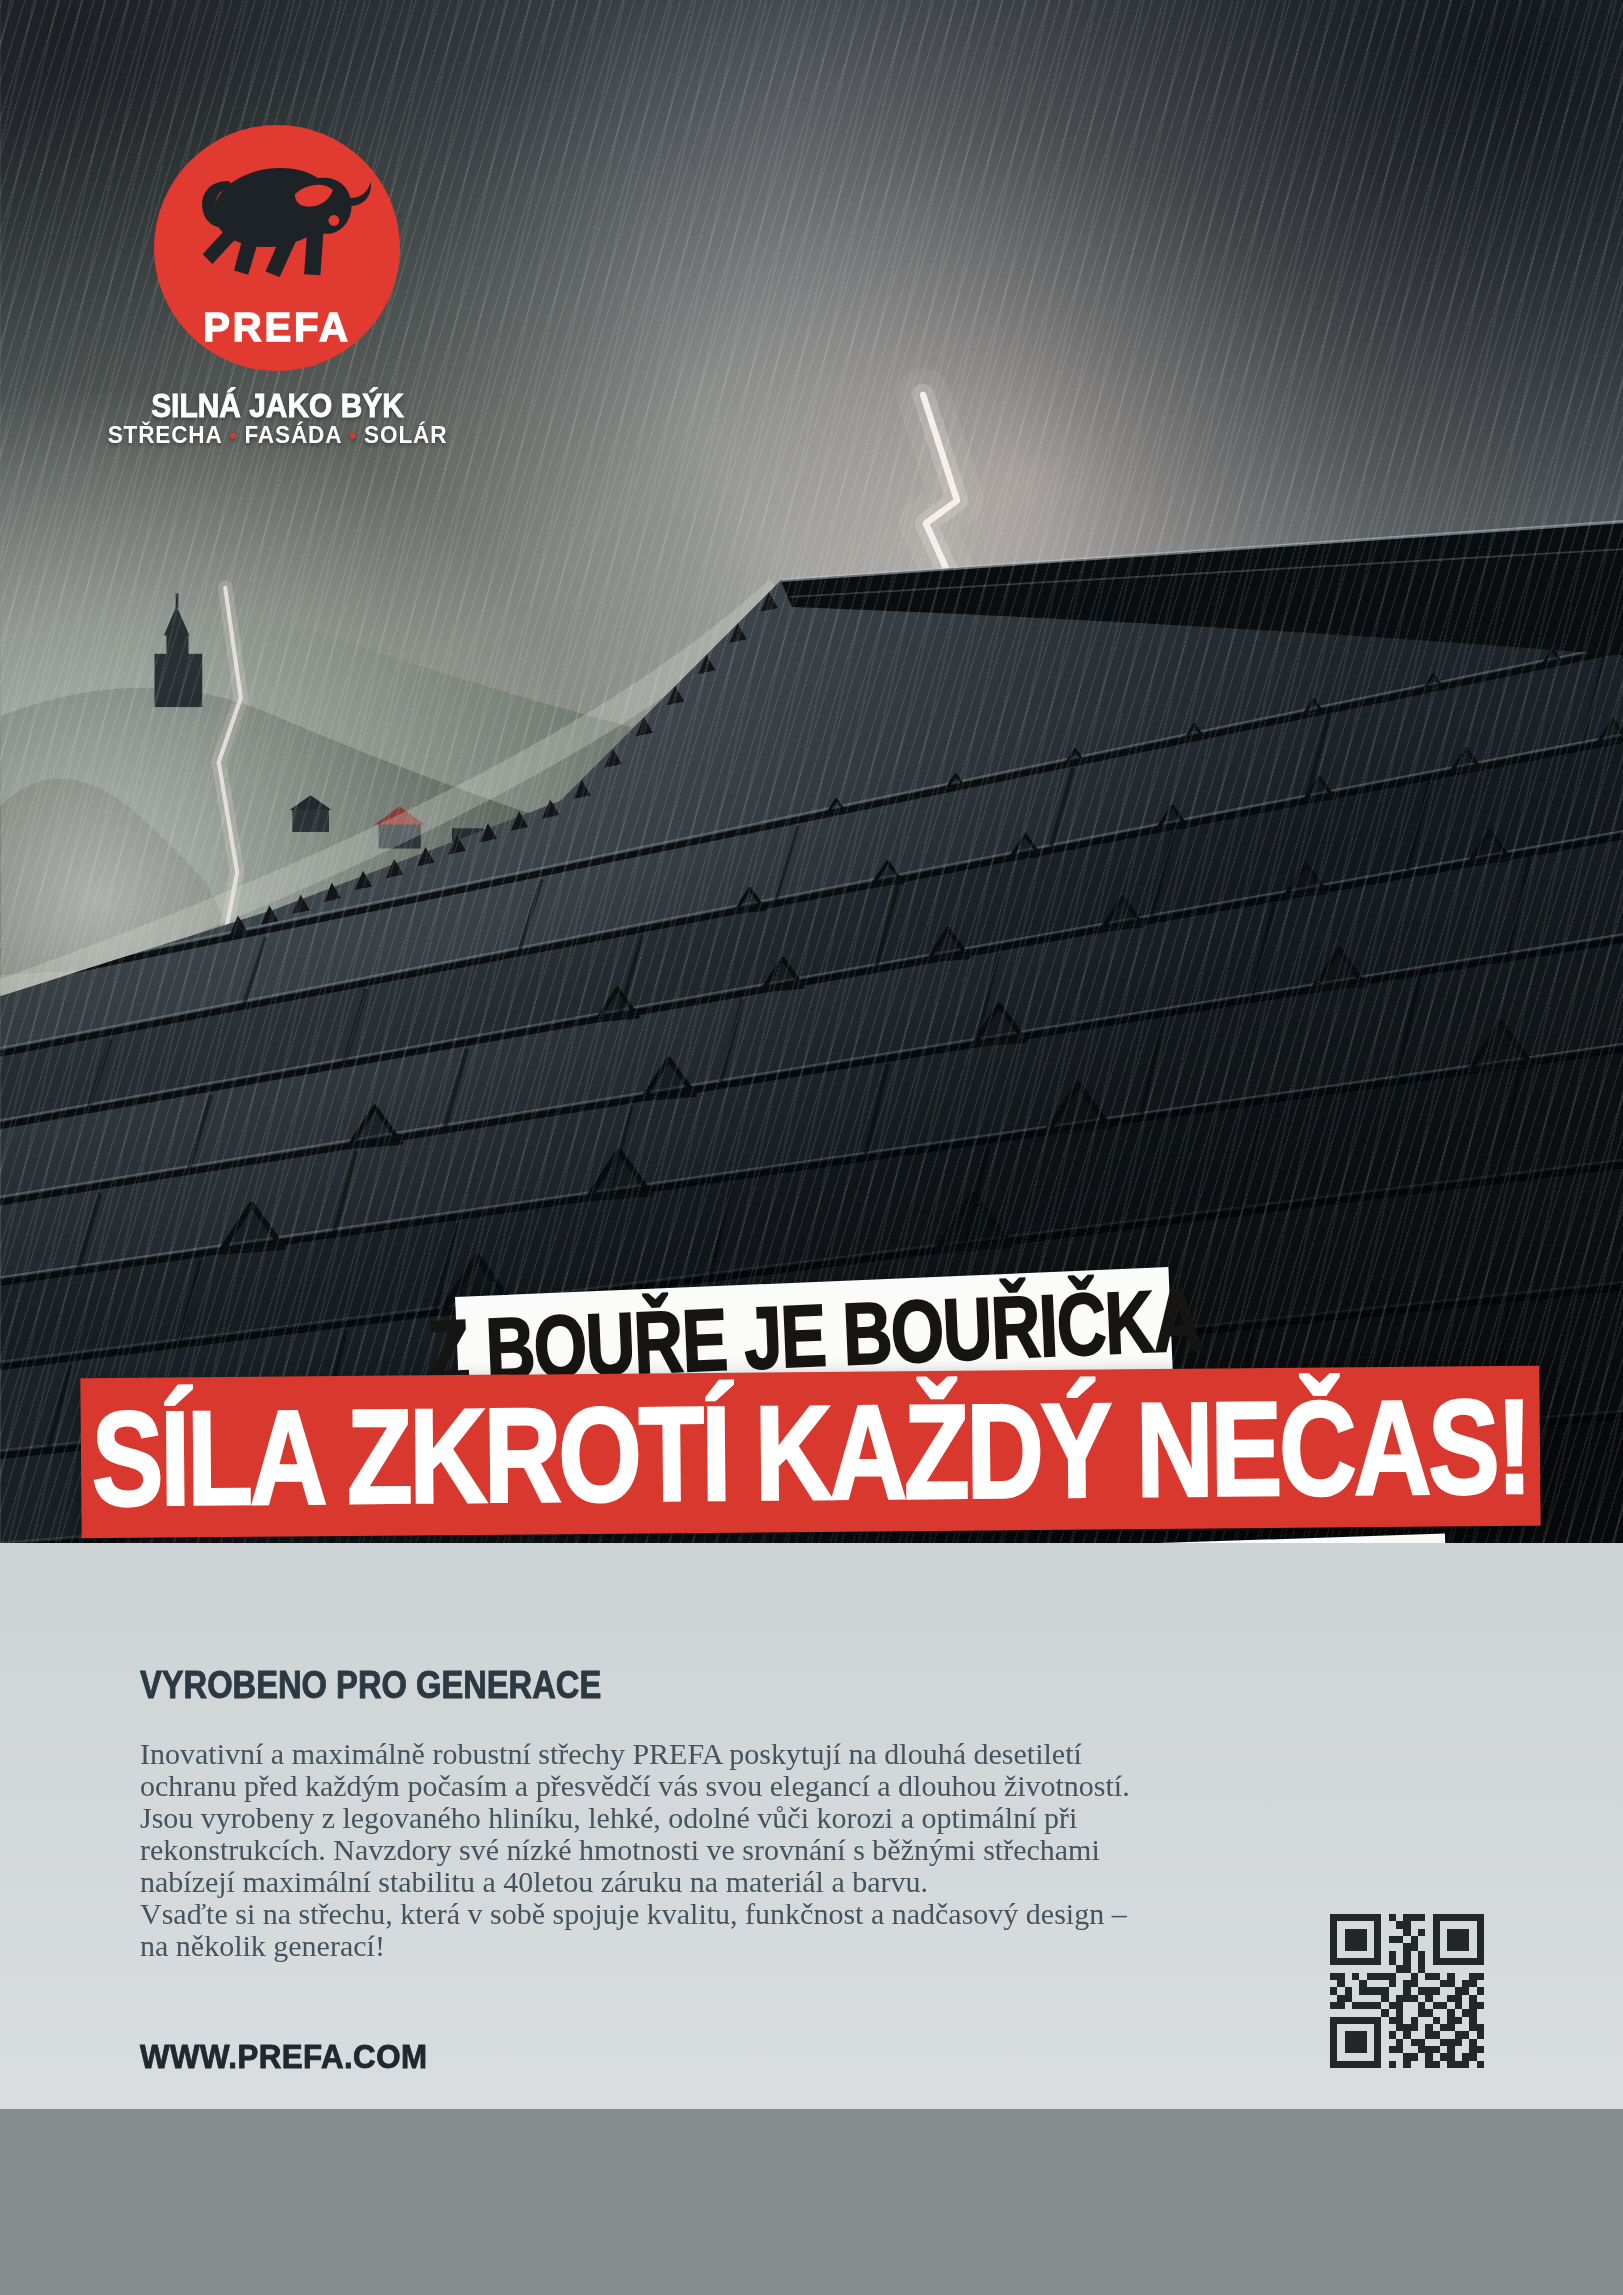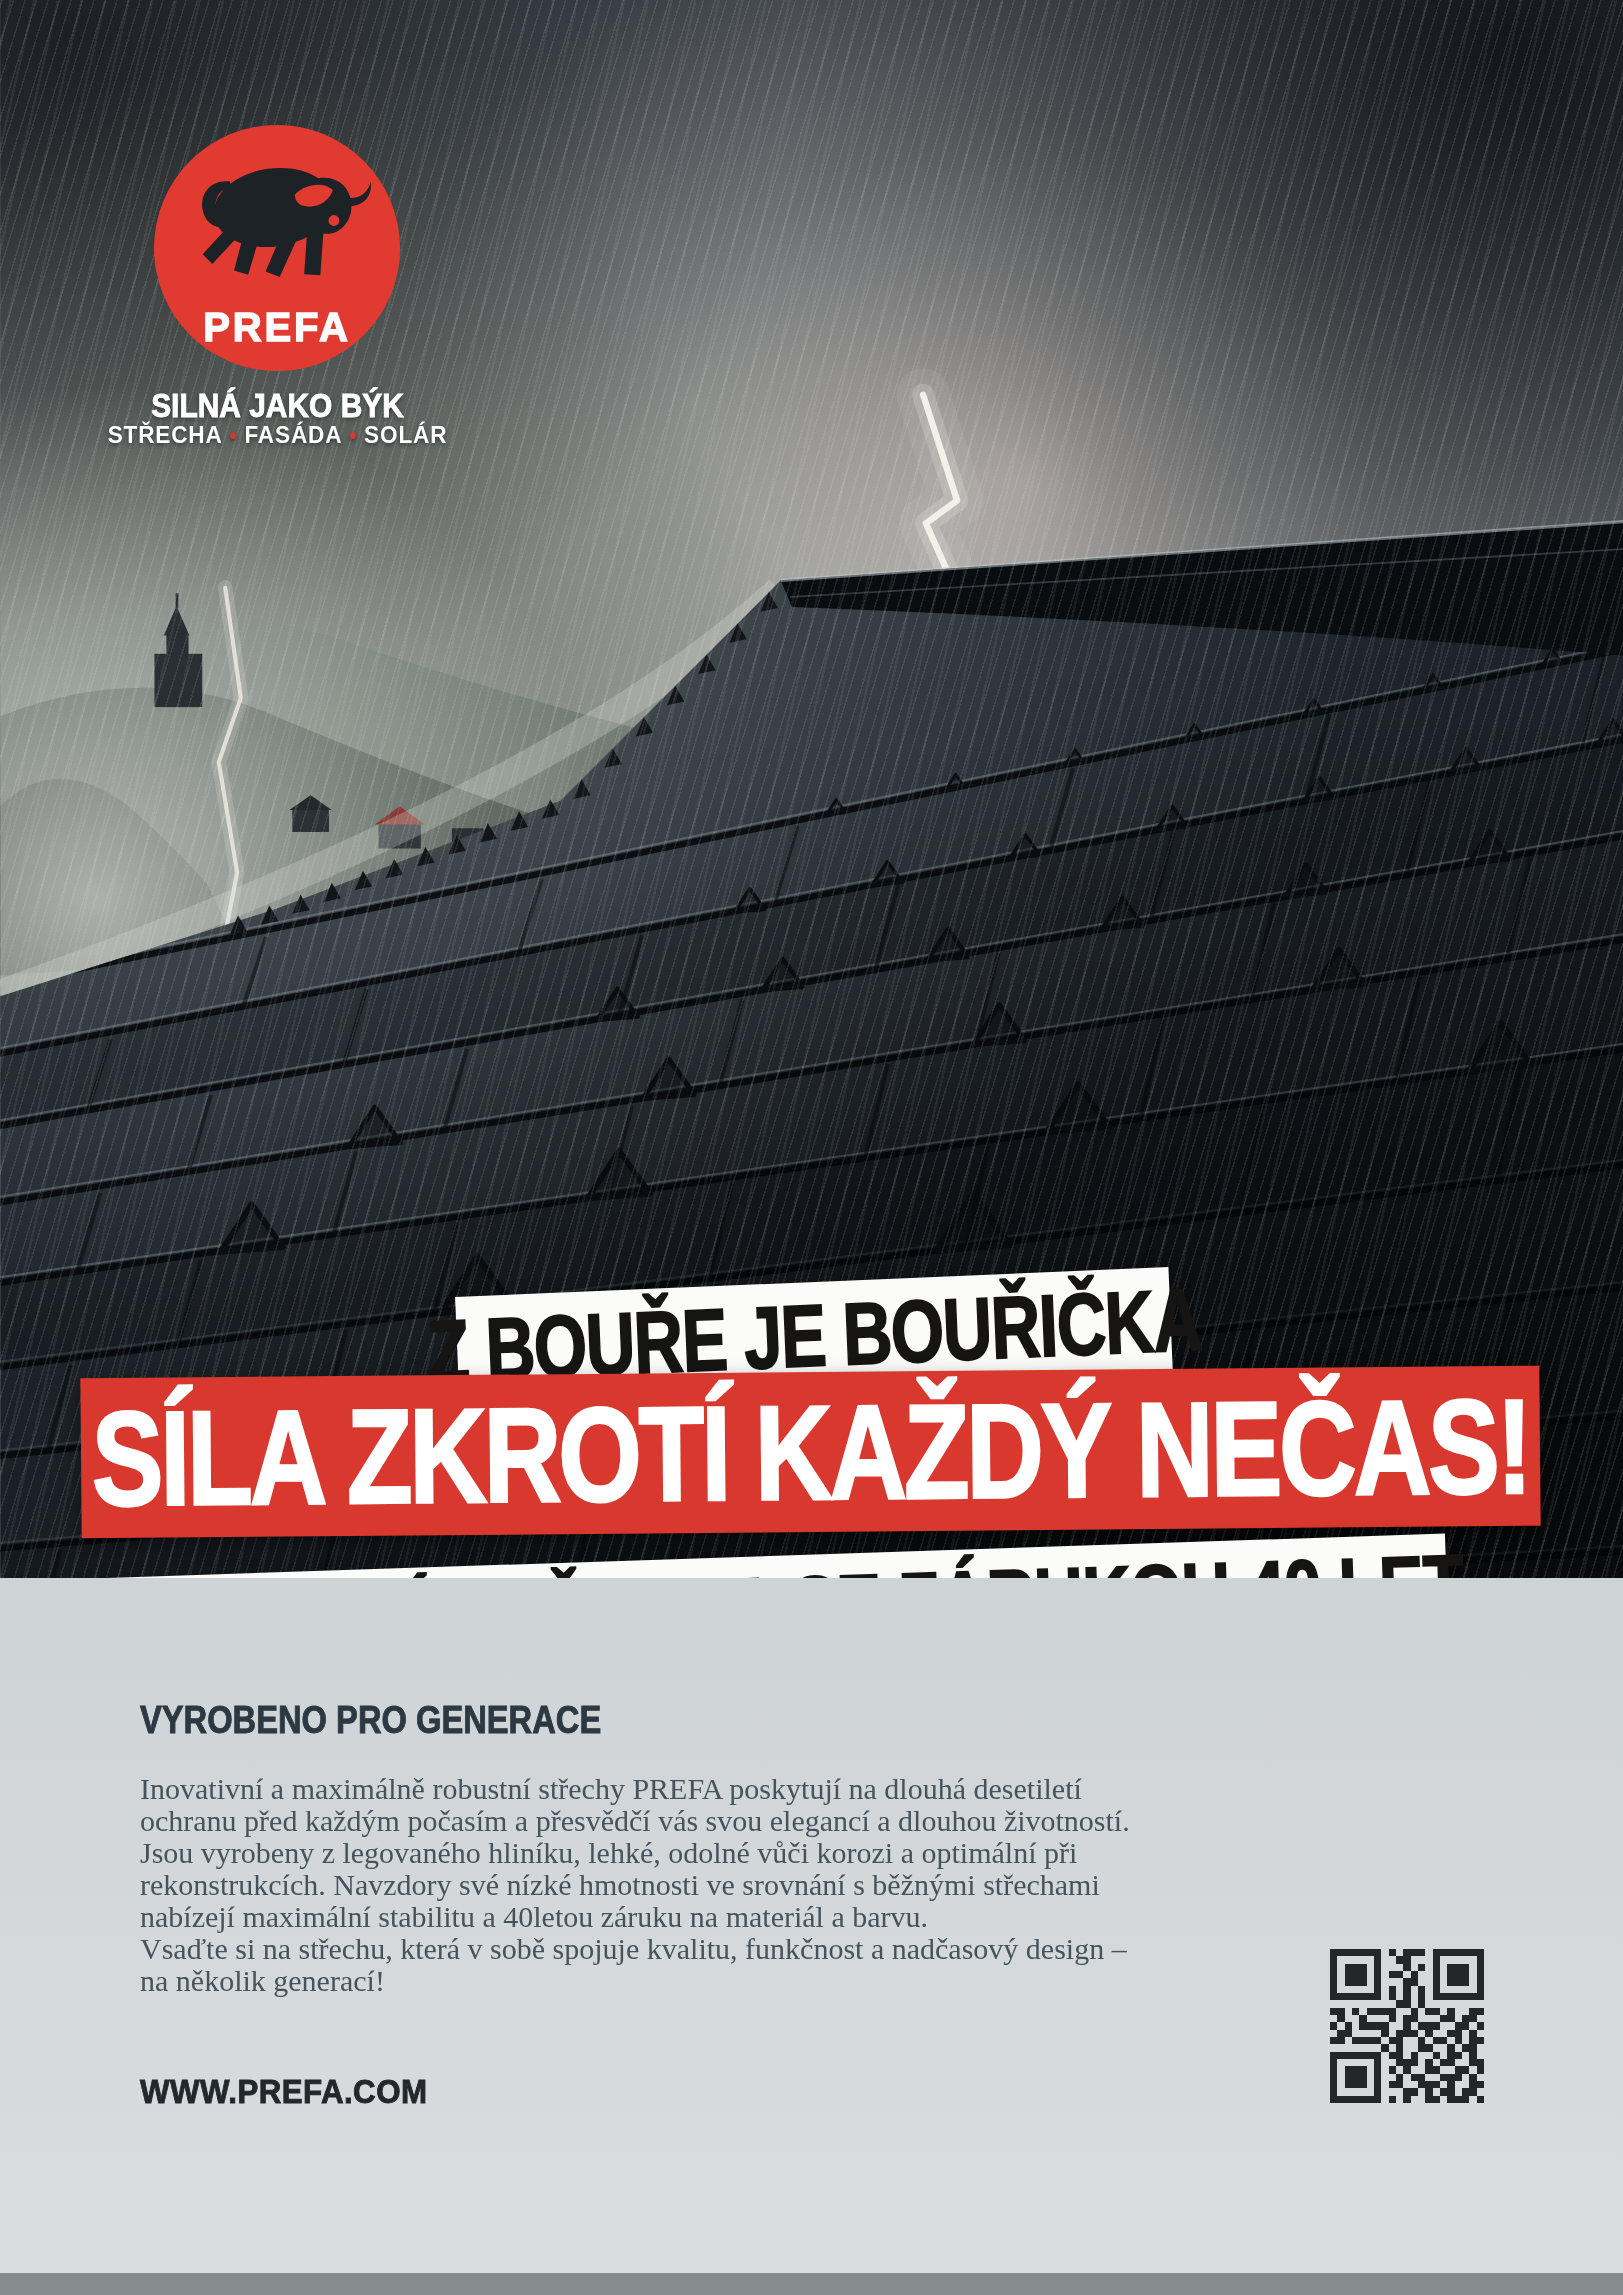--- a/index.html
+++ b/index.html
@@ -69,21 +69,21 @@
   .banner-sub{
     left:94px;top:1556px;width:1353px;height:103px;background:#fbfbfa;
     transform:rotate(-1.9deg);
   }
   .banner-sub span{
     font-size:84px;color:#161514;transform:scaleX(.80);letter-spacing:-0.9px;
     -webkit-text-stroke:1.8px #161514;
   }
   
   .bottom{
-    position:absolute;left:0;top:1578px;width:1624px;height:695px;
+    position:absolute;left:0;top:1543px;width:1624px;height:566px;
     background:linear-gradient(180deg,var(--bottom-bg,#ced3d6) 0%,#d9dde0 100%);
   }
   .info-heading{
     position:absolute;left:140px;top:121px;
     font-size:38px;font-weight:700;color:var(--heading-color,#2c3942);
     letter-spacing:0;transform:scaleX(.86);transform-origin:left center;
     -webkit-text-stroke:0.9px var(--heading-color,#2c3942);white-space:nowrap;
   }
   .info-paragraph{
     position:absolute;left:140px;top:195px;width:1111px;

